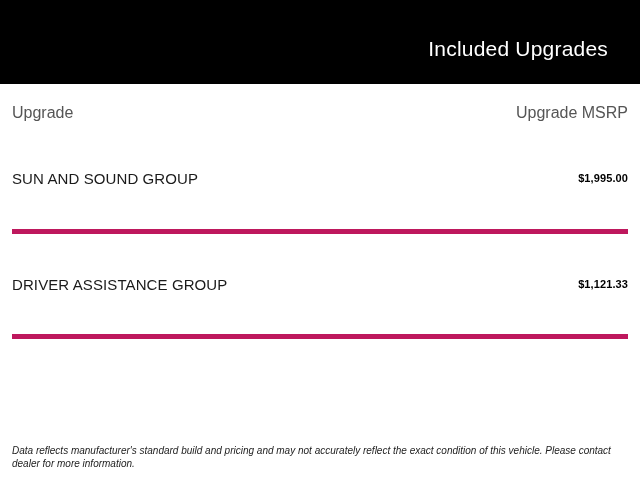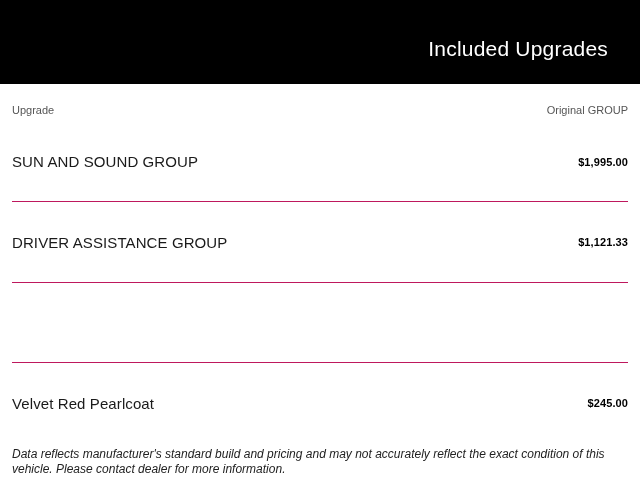--- a/index.html
+++ b/index.html
@@ -47,93 +47,89 @@
     flex-direction: column;
   }
   .col-head {
     display: flex;
     justify-content: space-between;
     align-items: baseline;
     padding-top: 20px;
     padding-bottom: 6px;
   }
   .col-head span {
-    font-size: 11px;
+    font-size: 16px;
     color: #555555;
     font-weight: 400;
   }
   .rows {
     flex: 1;
     display: flex;
     flex-direction: column;
   }
   .row {
     flex: 1;
     display: flex;
     align-items: center;
     justify-content: space-between;
-    border-top: 1px solid #be185d;
+    border-top: 5px solid #be185d;
   }
   .row:first-child {
     border-top: none;
   }
   .row-label {
     font-size: 15px;
     color: #1a1a1a;
     font-weight: 400;
     letter-spacing: 0.1px;
   }
   .row-price {
     font-size: 11px;
     font-weight: bold;
     color: #000000;
     letter-spacing: 0.1px;
   }
   .disclaimer {
-    font-size: 12px;
+    font-size: 10px;
     font-style: italic;
     color: #222222;
-    padding: 4px 0 2px 0;
+    padding: 4px 0 10px 0;
     line-height: 1.3;
   }
 </style>
 </head>
 <body>
 
 <div class="page">
 
   <div class="header">
     <div class="header-title">Included Upgrades</div>
   </div>
 
   <div class="content">
 
     <div class="col-head">
       <span>Upgrade</span>
-      <span>Original GROUP</span>
+      <span>Upgrade MSRP</span>
     </div>
 
     <div class="rows">
 
       <div class="row">
         <div class="row-label">SUN AND SOUND GROUP</div>
         <div class="row-price">$1,995.00</div>
       </div>
 
       <div class="row">
         <div class="row-label">DRIVER ASSISTANCE GROUP</div>
         <div class="row-price">$1,121.33</div>
       </div>
 
       <div class="row">
       </div>
 
-      <div class="row">
-        <div class="row-label">Velvet Red Pearlcoat</div>
-        <div class="row-price">$245.00</div>
-      </div>
 
     </div>
 
     <div class="disclaimer">Data reflects manufacturer's standard build and pricing and may not accurately reflect the exact condition of this vehicle. Please contact dealer for more information.</div>
 
   </div>
 </div>
 
 </body></html>

